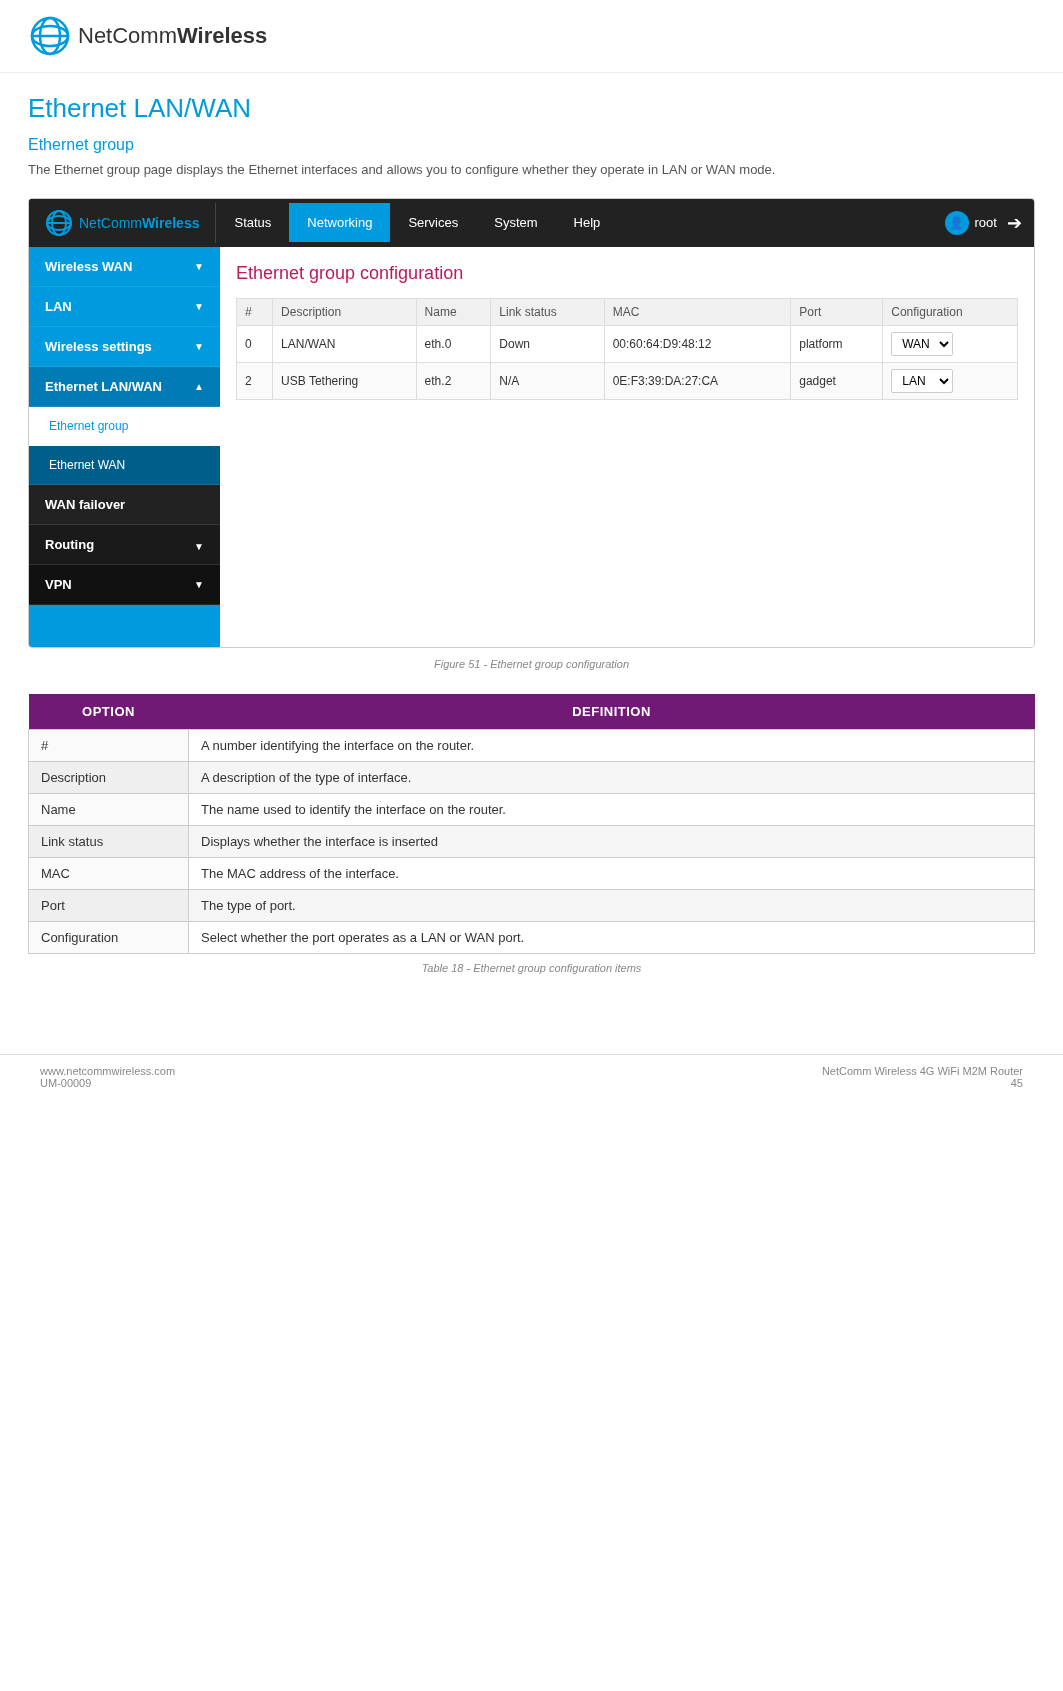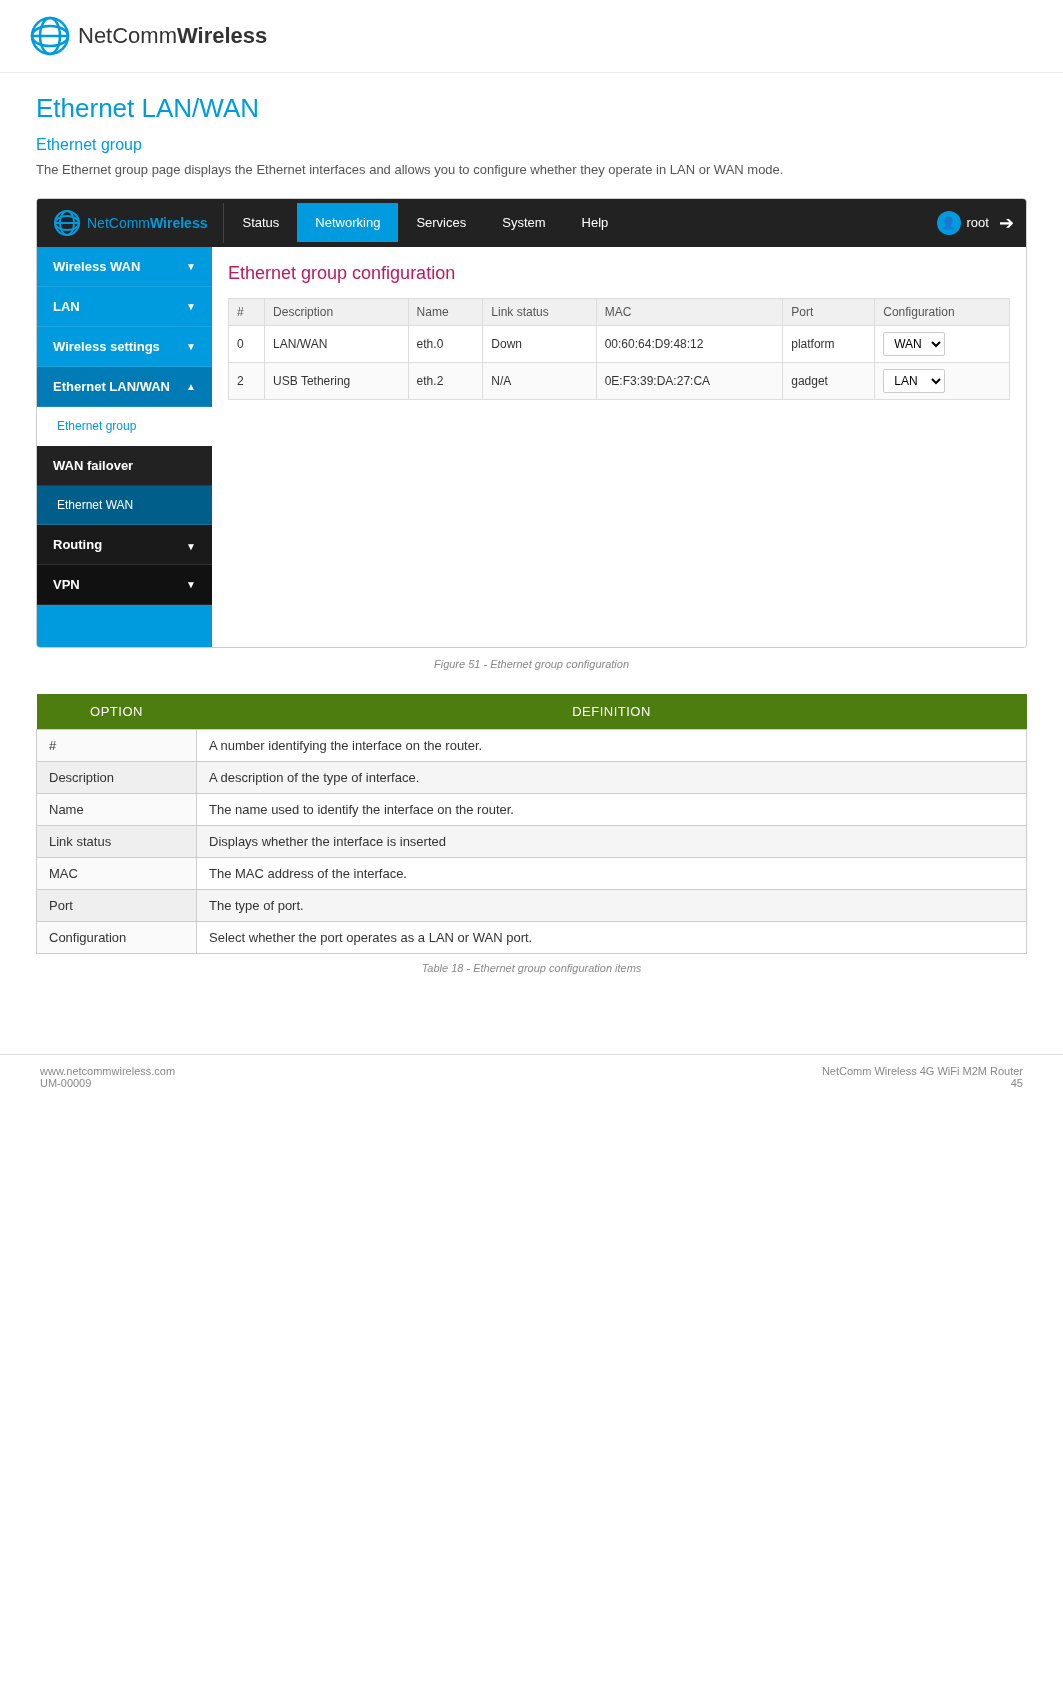--- a/index.html
+++ b/index.html
@@ -4,21 +4,21 @@
   <style>
     * { margin: 0; padding: 0; box-sizing: border-box; }
     body { font-family: Arial, sans-serif; font-size: 13px; background: #fff; color: #333; width: 1063px; }
 
     
     .doc-header { padding: 16px 30px; border-bottom: 1px solid #eee; }
     .logo-area { display: flex; align-items: center; gap: 8px; }
     .logo-icon { width: 40px; height: 40px; }
 
     
-    .content { padding: 20px 36px; }
+    .content { padding: 20px 28px; }
 
     
     .page-title { font-size: 26px; font-weight: 300; color: #009bde; margin-bottom: 12px; }
 
     
     .intro-text { font-size: 13px; color: #555; line-height: 1.5; margin-bottom: 24px; }
 
     
     .section-heading { font-size: 16px; color: #009bde; margin-bottom: 6px; font-weight: normal; }
     .section-desc { font-size: 13px; color: #555; line-height: 1.5; margin-bottom: 18px; }
@@ -39,21 +39,21 @@
     .nav-item.active { background: #009bde; }
     .nav-right { margin-left: auto; display: flex; align-items: center; gap: 10px; padding-right: 12px; }
     .nav-user { color: #fff; font-size: 13px; display: flex; align-items: center; gap: 6px; }
     .user-icon { width: 24px; height: 24px; background: #009bde; border-radius: 50%; display: flex; align-items: center; justify-content: center; color: #fff; font-size: 12px; }
     .logout-icon { color: #fff; font-size: 18px; cursor: pointer; }
 
     
     .router-body { display: flex; min-height: 400px; }
 
     
-    .sidebar { width: 175px; background: #009bde; flex-shrink: 0; }
+    .sidebar { width: 191px; background: #009bde; flex-shrink: 0; }
     .sidebar-item { display: flex; align-items: center; justify-content: space-between; padding: 12px 16px; color: #fff; font-size: 13px; font-weight: bold; cursor: pointer; border-bottom: 1px solid rgba(255,255,255,0.1); }
     .sidebar-item.active-parent { background: #007bb5; }
     .sidebar-item.sub { background: #005f8a; font-weight: normal; font-size: 12px; padding-left: 20px; }
     .sidebar-item.sub.active { background: #fff; color: #009bde; }
     .sidebar-item.dark { background: #222; }
     .sidebar-item.dark.routing { background: #1a1a1a; align-items: flex-end; }
     .sidebar-arrow { font-size: 10px; }
 
     
     .main-area { flex: 1; background: #fff; padding: 16px; }
@@ -73,21 +73,21 @@
     
     .btn-save { background: #009bde; color: #fff; border: none; padding: 8px 24px; border-radius: 3px; cursor: pointer; font-size: 13px; font-weight: bold; }
     .btn-refresh { background: #fff; color: #333; border: 1px solid #ccc; padding: 8px 18px; border-radius: 3px; cursor: pointer; font-size: 13px; }
     .btn-row { display: flex; gap: 10px; justify-content: center; margin-top: 4px; }
 
     
     .figure-caption { text-align: center; font-size: 11px; color: #888; margin-bottom: 24px; font-style: italic; }
 
     
     .def-table { width: 100%; border-collapse: collapse; font-size: 13px; margin-bottom: 8px; }
-    .def-table th { background: #4d7c0f; color: #fff; padding: 10px 14px; text-align: center; font-weight: normal; font-size: 13px; letter-spacing: 0.5px; }
+    .def-table th { background: #701a75; color: #fff; padding: 10px 14px; text-align: center; font-weight: bold; font-size: 13px; letter-spacing: 0.5px; }
     .def-table td { border: 1px solid #ccc; padding: 8px 12px; color: #333; vertical-align: top; }
     .def-table td:first-child { width: 160px; background: #fafafa; font-weight: normal; }
     .def-table tr:nth-child(even) td { background: #f5f5f5; }
     .def-table tr:nth-child(even) td:first-child { background: #efefef; }
 
     
     .table-caption { text-align: center; font-size: 11px; color: #888; font-style: italic; margin-top: 4px; }
 
     
     .doc-footer { margin-top: 60px; padding: 10px 40px; border-top: 1px solid #ddd; display: flex; justify-content: space-between; font-size: 11px; color: #888; }
@@ -165,25 +165,25 @@
           <span>Wireless settings</span>
           <span class="sidebar-arrow">▼</span>
         </div>
         <div class="sidebar-item active-parent">
           <span>Ethernet LAN/WAN</span>
           <span class="sidebar-arrow">▲</span>
         </div>
         <div class="sidebar-item sub active">
           <span>Ethernet group</span>
         </div>
+        <div class="sidebar-item sub">
+          <span>Ethernet WAN</span>
+        </div>
         <div class="sidebar-item dark">
           <span>WAN failover</span>
-        </div>
-        <div class="sidebar-item sub">
-          <span>Ethernet WAN</span>
         </div>
         <div class="sidebar-item dark routing">
           <span>Routing</span>
           <span class="sidebar-arrow">▼</span>
         </div>
         <div class="sidebar-item dark" style="background:#111;">
           <span>VPN</span>
           <span class="sidebar-arrow">▼</span>
         </div>
       </div>

